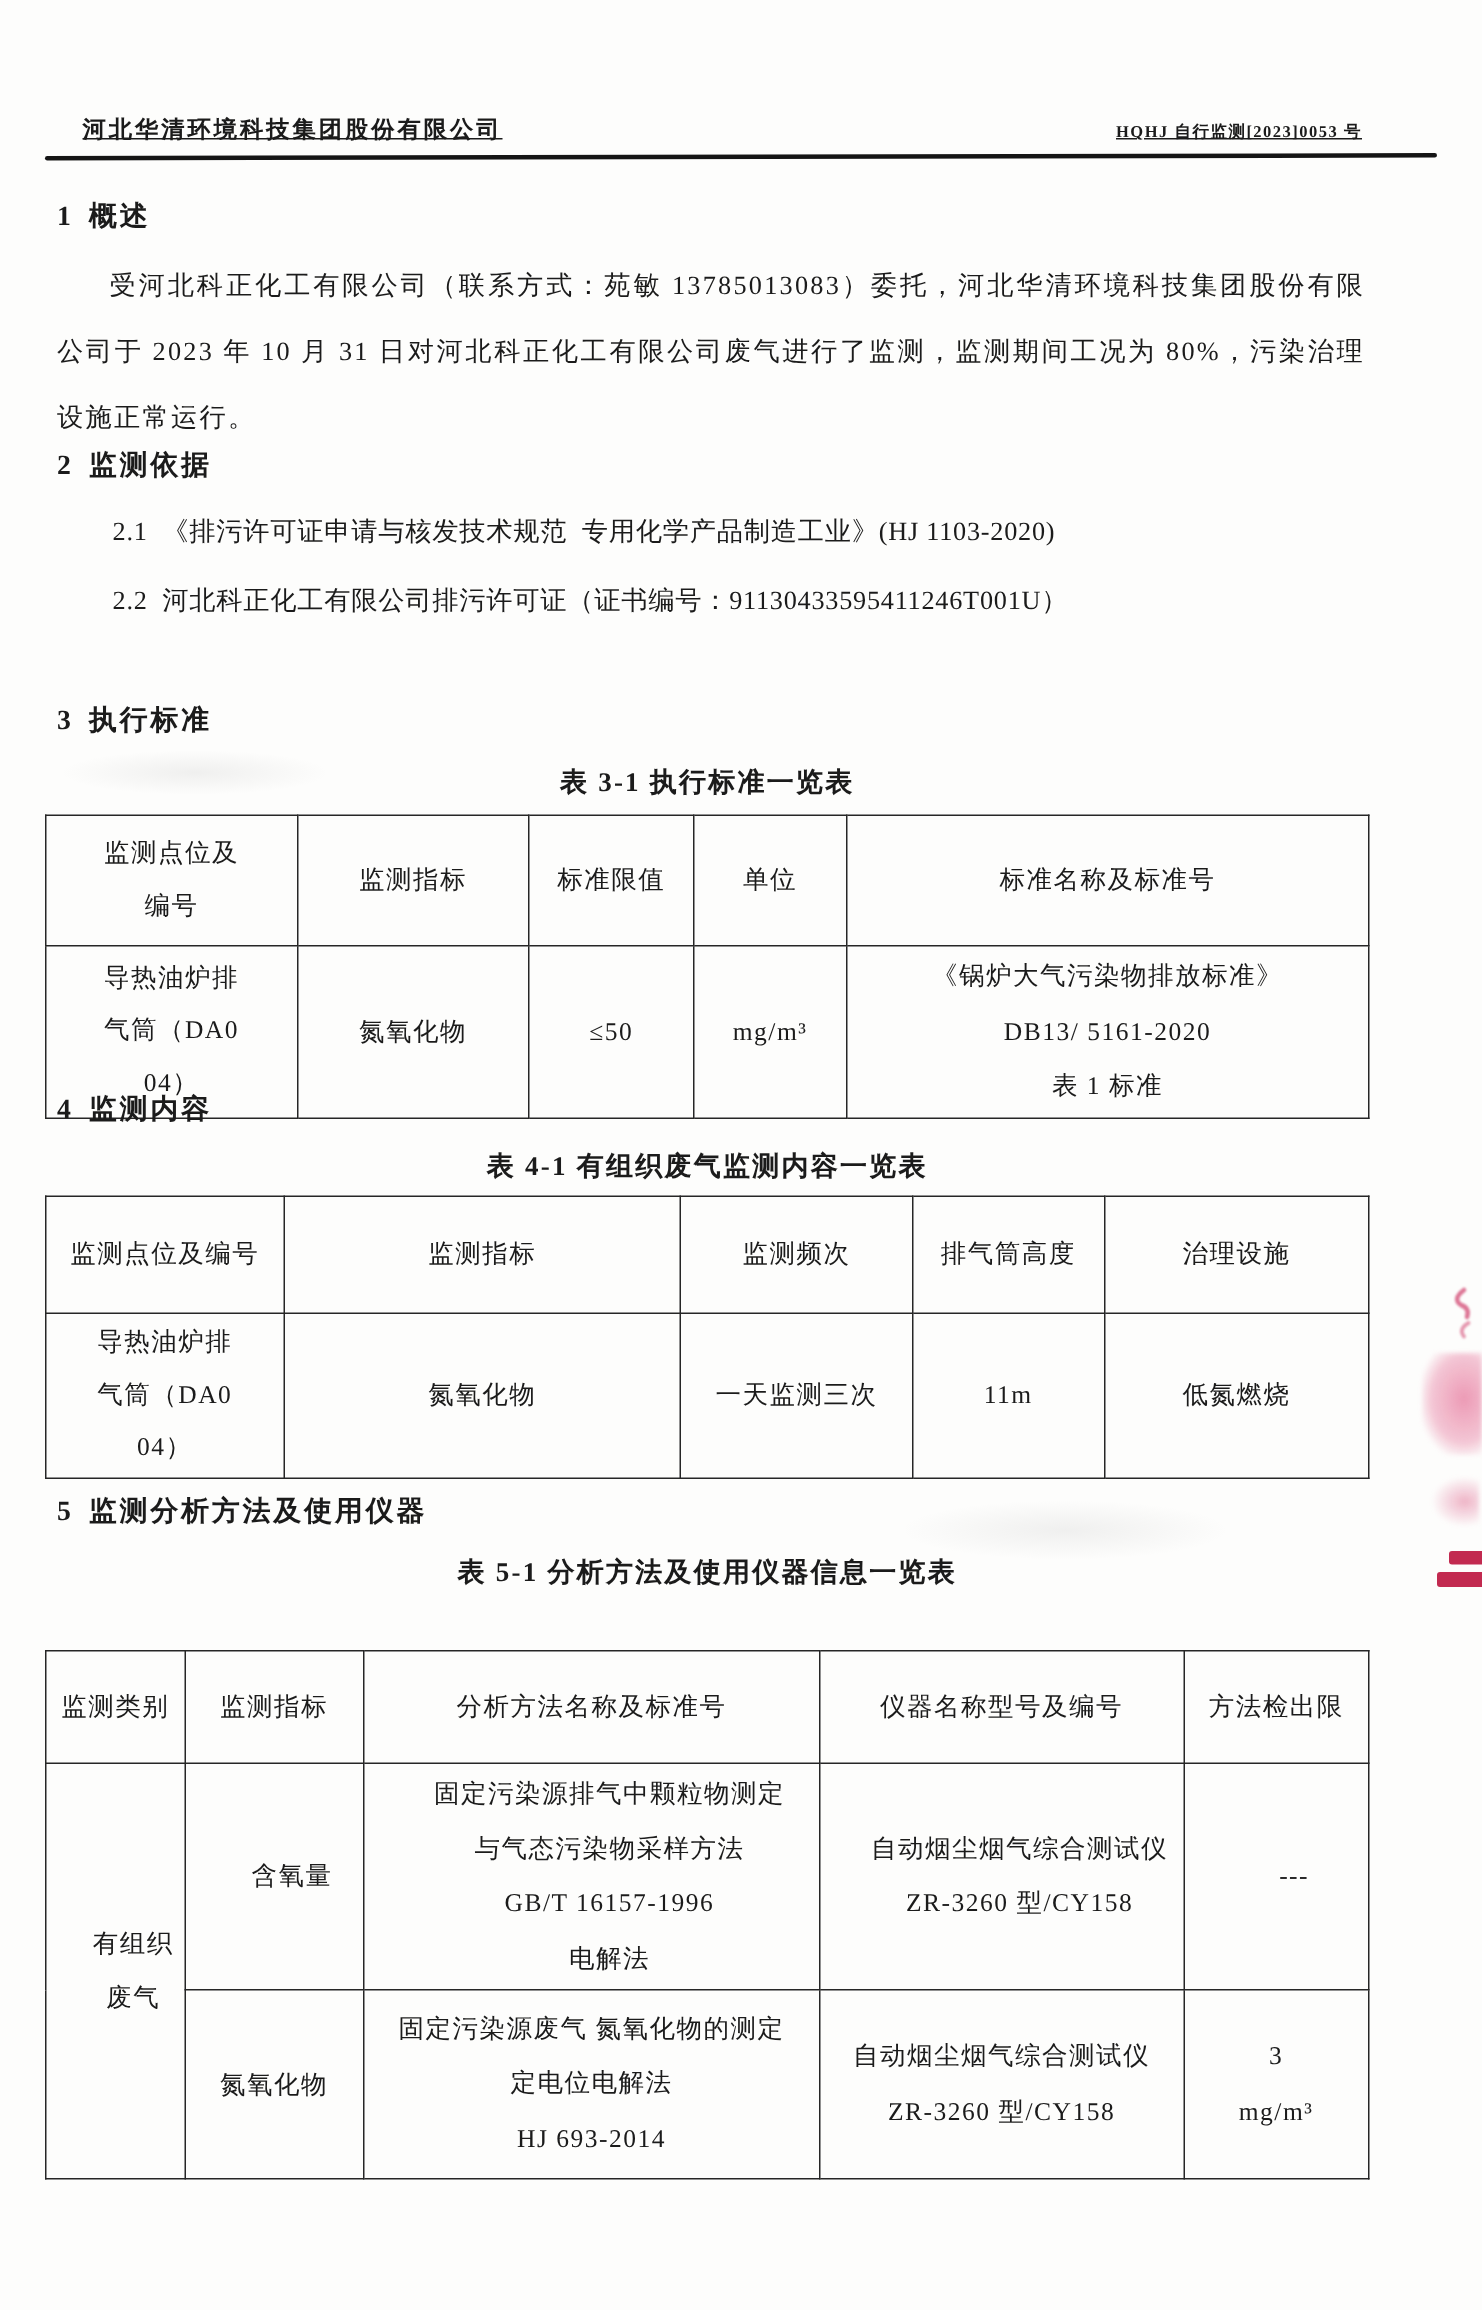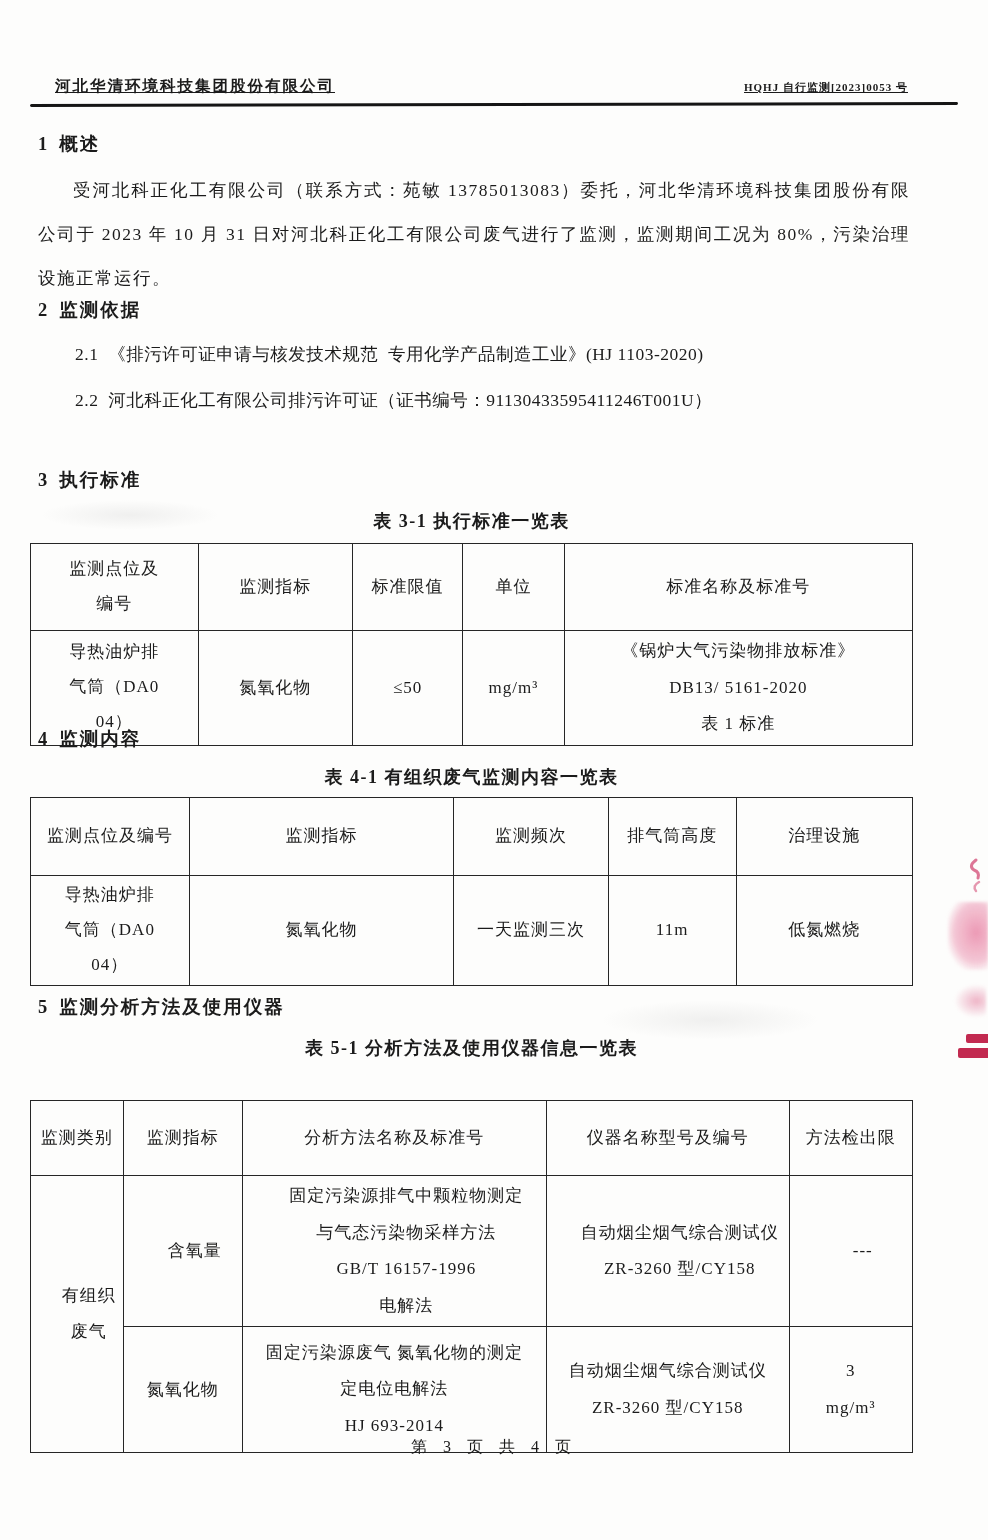--- a/index.html
+++ b/index.html
@@ -209,21 +209,20 @@
         <span class="cellline">ZR-3260 型/CY158</span>
       </td>
       <td class="ml">
         <span class="cellline">3</span>
         <span class="cellline">mg/m³</span>
       </td>
     </tr>
   </tbody>
     </table>
 
-  <div class="footer">第 3 页 共 4 页</div>
 
   <svg class="stamp stamp-squiggle" viewBox="0 0 34 48">
     <path d="M28 4 q-8 6 -2 10 q6 2 4 8" fill="none" stroke="#d5547c" stroke-width="3" stroke-linecap="round" opacity="0.8"></path>
     <path d="M31 26 q-7 4 -3 9" fill="none" stroke="#d5547c" stroke-width="2.5" stroke-linecap="round" opacity="0.6"></path>
   </svg>
   <div class="stamp stamp-blob"></div>
   <div class="stamp stamp-faint"></div>
   <div class="stamp stamp-bars">
     <div class="b1"></div>
       <div class="b2"></div>

